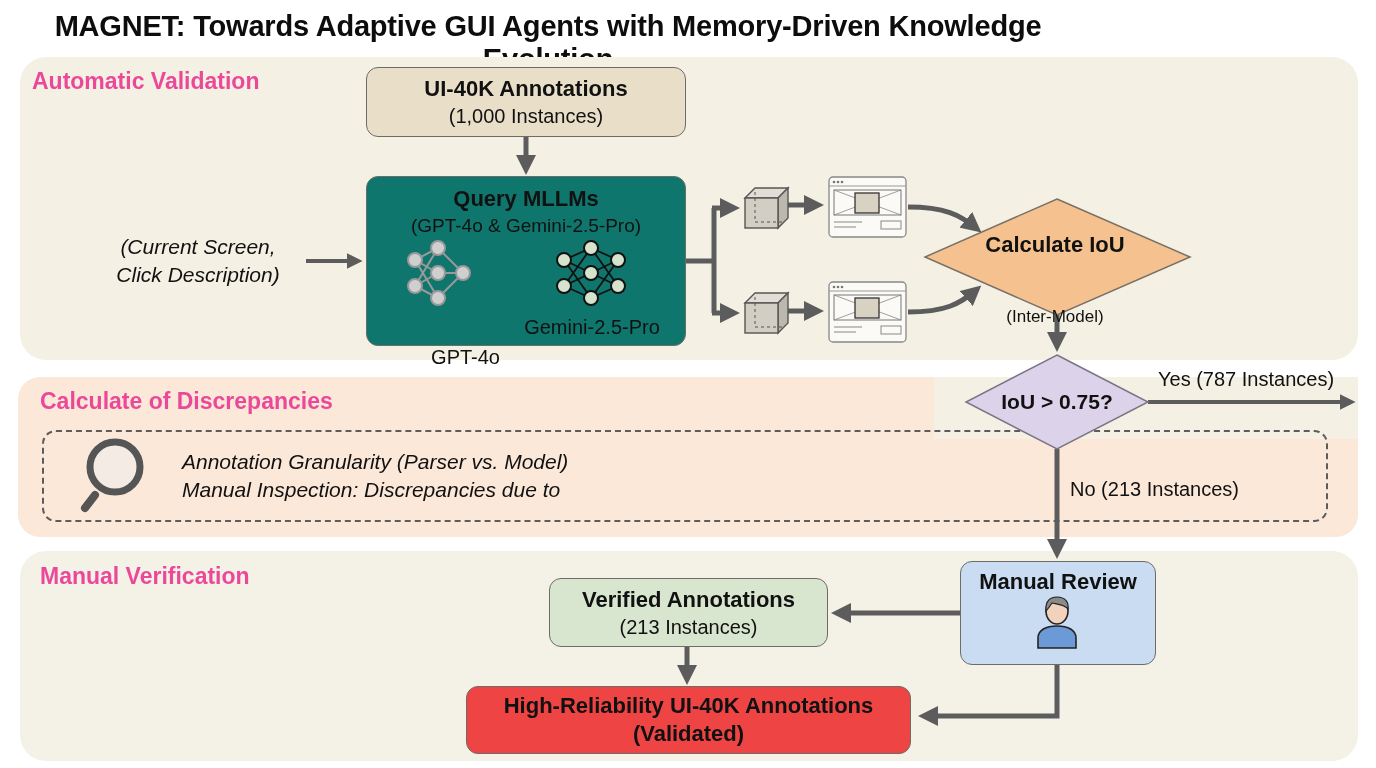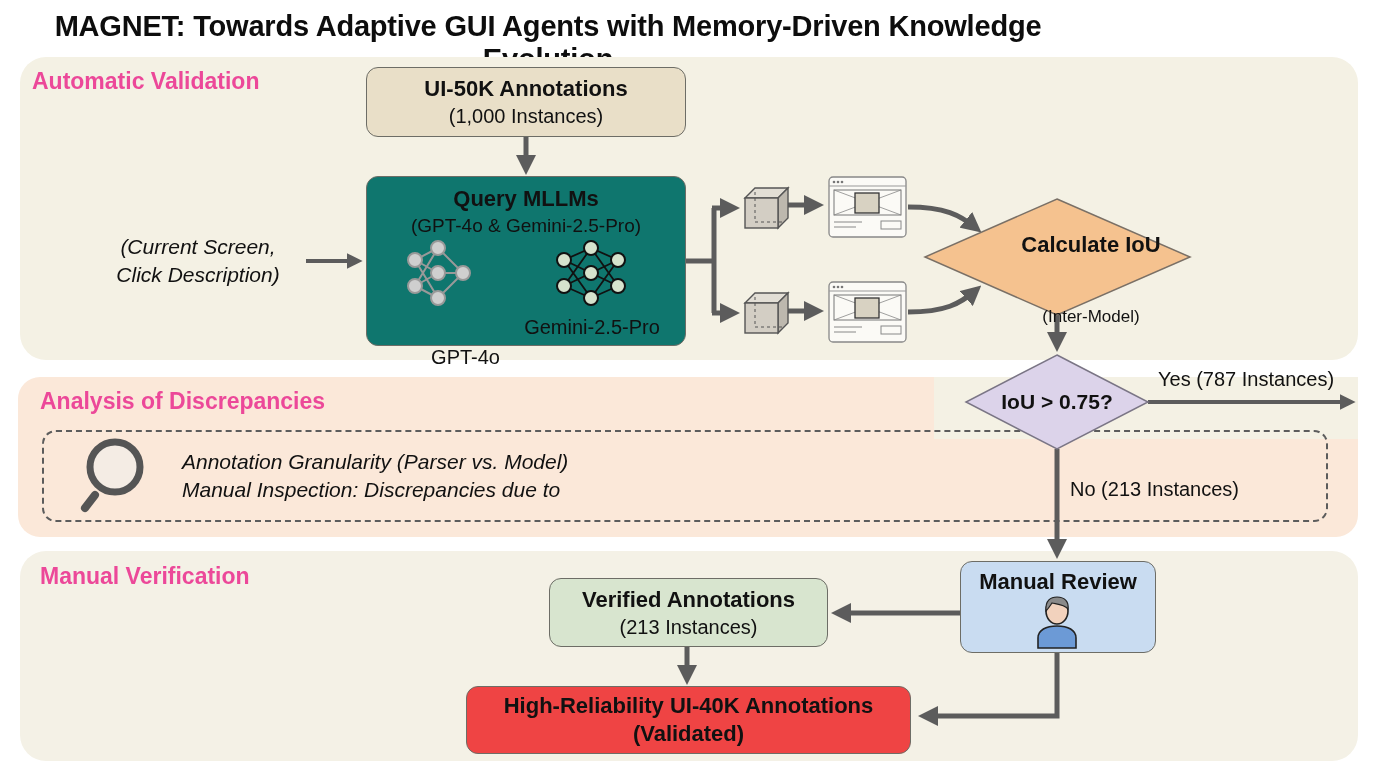--- a/index.html
+++ b/index.html
@@ -39,21 +39,21 @@
 <body>
 
 <div class="abs title">MAGNET: Towards Adaptive GUI Agents with Memory-Driven Knowledge Evolution</div>
 
 <div class="abs panel panel-auto"></div>
 <div class="abs panel panel-analysis"></div>
 <div class="abs panel-analysis-notch"></div>
 <div class="abs panel panel-manual"></div>
 
 <div class="abs section-label" style="left:32px;top:68px;">Automatic Validation</div>
-<div class="abs section-label" style="left:40px;top:388px;">Analysis of Discrepancies</div>
+<div class="abs section-label" style="left:40px;top:388px;">Calculate of Discrepancies</div>
 <div class="abs section-label" style="left:40px;top:563px;">Manual Verification</div>
 
 <div class="abs dashed-box"></div>
 
 <svg class="overlay" width="1376" height="768">
   <defs>
     <marker id="ah" markerWidth="4" markerHeight="4" refX="2.6" refY="2" orient="auto" markerUnits="strokeWidth">
       <path d="M0,0 L4,2 L0,4 Z" fill="#5c5c5c"></path>
     </marker>
   </defs>
@@ -130,21 +130,21 @@
     <rect x="881" y="326" width="20" height="8" fill="none" stroke="#888" stroke-width="1"></rect>
   </g>
 
   <g>
     <line x1="95" y1="495" x2="85" y2="508" stroke="#555" stroke-width="8" stroke-linecap="round"></line>
     <circle cx="115" cy="467" r="25" fill="#f4ece4" stroke="#555" stroke-width="7"></circle>
   </g>
 </svg>
 
 <div class="box" style="left:366px;top:67px;width:320px;height:70px;background:#e9dfc8;">
-  <div class="b">UI-50K Annotations</div>
+  <div class="b">UI-40K Annotations</div>
   <div class="n">(1,000 Instances)</div>
 </div>
 
 <div class="abs italic txt" style="left:98px;top:233px;width:200px;text-align:center;line-height:28px;">
   <div>(Current Screen,</div>
   <div>Click Description)</div>
 </div>
 
 <div class="box" style="left:366px;top:176px;width:320px;height:170px;background:#0f766e;justify-content:flex-start;padding-top:8px;">
   <div class="b">Query MLLMs</div>
@@ -173,36 +173,36 @@
     <circle cx="39" cy="8" r="7"></circle>
       <circle cx="39" cy="33" r="7"></circle>
       <circle cx="39" cy="58" r="7"></circle>
     <circle cx="66" cy="20" r="7"></circle>
       <circle cx="66" cy="46" r="7"></circle>
   </g>
 </svg>
 <div class="abs txt" style="left:390px;top:316px;width:110px;text-align:right;font-size:20px;margin-top:30px;">GPT-4o</div>
 <div class="abs txt" style="left:510px;top:316px;width:164px;text-align:center;font-size:20px;">Gemini-2.5-Pro</div>
 
-<div class="abs" style="left:964px;top:232px;width:254px;text-align:center;">
+<div class="abs" style="left:928px;top:232px;width:254px;text-align:center;">
   <div style="font-weight:bold;font-size:22px;line-height:26px;">Calculate IoU</div>
   <div style="font-size:17px;line-height:22px;margin-top:48px;">(Inter-Model)</div>
 </div>
 
 <div class="abs" style="left:966px;top:390px;width:182px;text-align:center;font-weight:bold;font-size:21px;">IoU &gt; 0.75?</div>
 
 <div class="abs txt" style="left:1158px;top:368px;font-size:20px;">Yes (787 Instances)</div>
 <div class="abs txt" style="left:1070px;top:478px;font-size:20px;">No (213 Instances)</div>
 
 <div class="abs italic txt" style="left:182px;top:448px;line-height:28px;">
   <div>Annotation Granularity (Parser vs. Model)</div>
   <div>Manual Inspection: Discrepancies due to</div>
 </div>
 
-<div class="box" style="left:960px;top:561px;width:196px;height:92px;background:#c9dcf1;justify-content:flex-start;padding-top:6px;">
+<div class="box" style="left:960px;top:561px;width:196px;height:104px;background:#c9dcf1;justify-content:flex-start;padding-top:6px;">
   <div class="b">Manual Review</div>
 </div>
 <svg class="abs" style="left:1034px;top:594px;" width="46" height="56">
   <path d="M4,54 L4,44 C4,36 12,32 23,32 C34,32 42,36 42,44 L42,54 Z" fill="#6c9ad6" stroke="#222" stroke-width="1.6"></path>
   <ellipse cx="23" cy="17" rx="11" ry="13" fill="#f2d2bd" stroke="#222" stroke-width="1.6"></ellipse>
   <path d="M12,17 C11,6 17,3 23,3 C31,3 35,8 34,15 C30,10 22,10 18,9 C16,12 14,15 12,17 Z" fill="#8a8a8a" stroke="#222" stroke-width="1.2"></path>
 </svg>
 
 <div class="box" style="left:549px;top:578px;width:279px;height:69px;background:#d8e5cf;">
   <div class="b">Verified Annotations</div>

